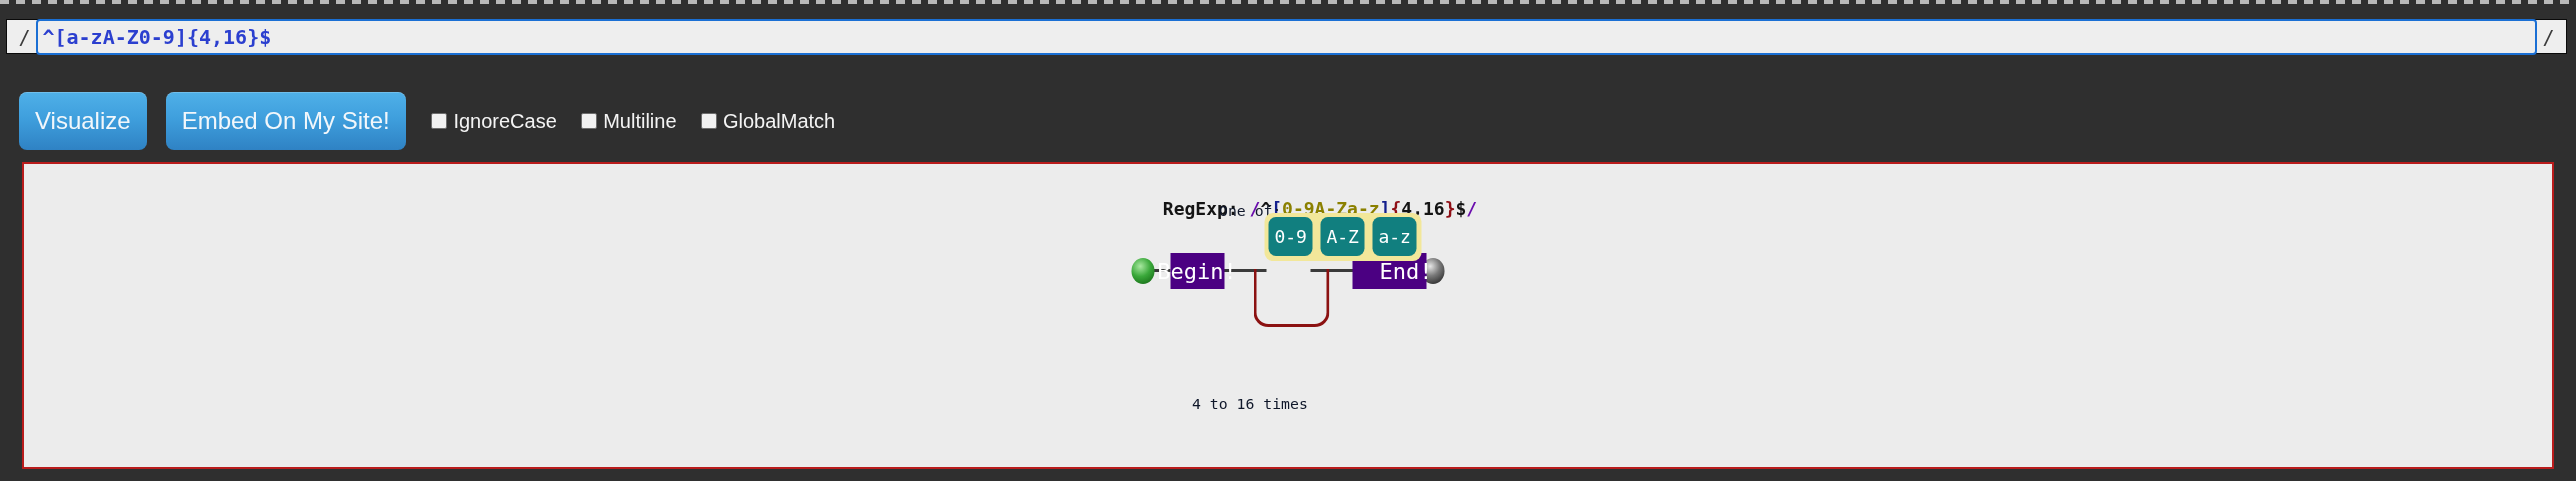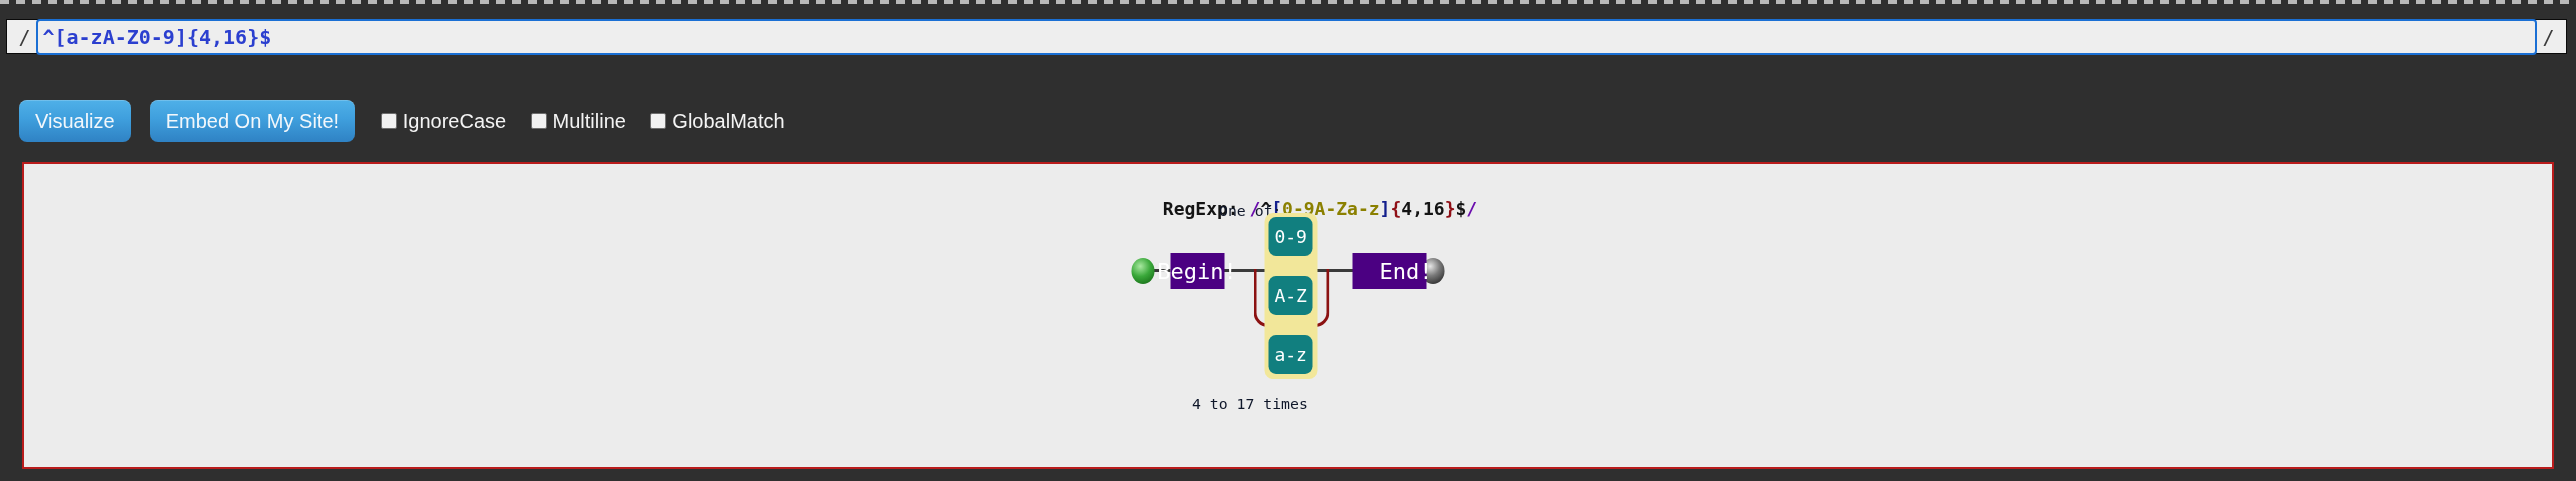--- a/index.html
+++ b/index.html
@@ -71,27 +71,27 @@
     top: 94px;
     left: 0;
     width: 2576px;
     height: 54px;
     display: flex;
     align-items: center;
     padding-left: 19px;
     box-sizing: border-box;
   }
   .btn {
-    height: 42px;
+    height: 58px;
     border: none;
     border-radius: 8px;
     background: linear-gradient(to bottom, #4fb0e8 0%, #3f9fdd 45%, #2f82c4 100%);
     color: #f2f7fb;
     font-family: "Liberation Sans", sans-serif;
-    font-size: 20px;
+    font-size: 24px;
     padding: 0 16px;
     margin-right: 19px;
     cursor: pointer;
     box-shadow: 0 0.7px 0 rgba(255,255,255,0.25) inset;
     white-space: nowrap;
   }
   .chk-group {
     display: flex;
     align-items: center;
     margin-left: 6.7px;
@@ -204,22 +204,22 @@
   }
   #dot-end {
     background: radial-gradient(circle at 38% 32%, #e6e6e6 0%, #7a7a7a 42%, #111111 100%);
   }
   #charclass-box {
     position: absolute;
     background: #f2e79a;
     border-radius: 8.7px;
     padding: 4.7px;
     display: flex;
-    flex-direction: column;
-    gap: 20px;
+    flex-direction: row;
+    gap: 8px;
   }
   .charclass-item {
     width: 44px;
     height: 39px;
     background: #117f7f;
     border-radius: 7.4px;
     color: #ffffff;
     font-family: "DejaVu Sans Mono", monospace;
     font-size: 18px;
     display: flex;
@@ -288,17 +288,17 @@
       <div class="node-term" style="left:222px; top:51px; width:40px; height:36px;padding-left:34px;">End!</div>
 
       <div id="loop-path" style="left:123px; top:67px; width:70px; height:55px;"></div>
 
       <div id="charclass-box" style="left:134px; top:10.7px;">
         <div class="charclass-item">0-9</div>
         <div class="charclass-item">A-Z</div>
         <div class="charclass-item">a-z</div>
       </div>
 
-      <div class="caption" id="cap-times">4 to 17 times</div>
+      <div class="caption" id="cap-times">4 to 16 times</div>
     </div>
   </div>
 </div>
 
 
 </body></html>

